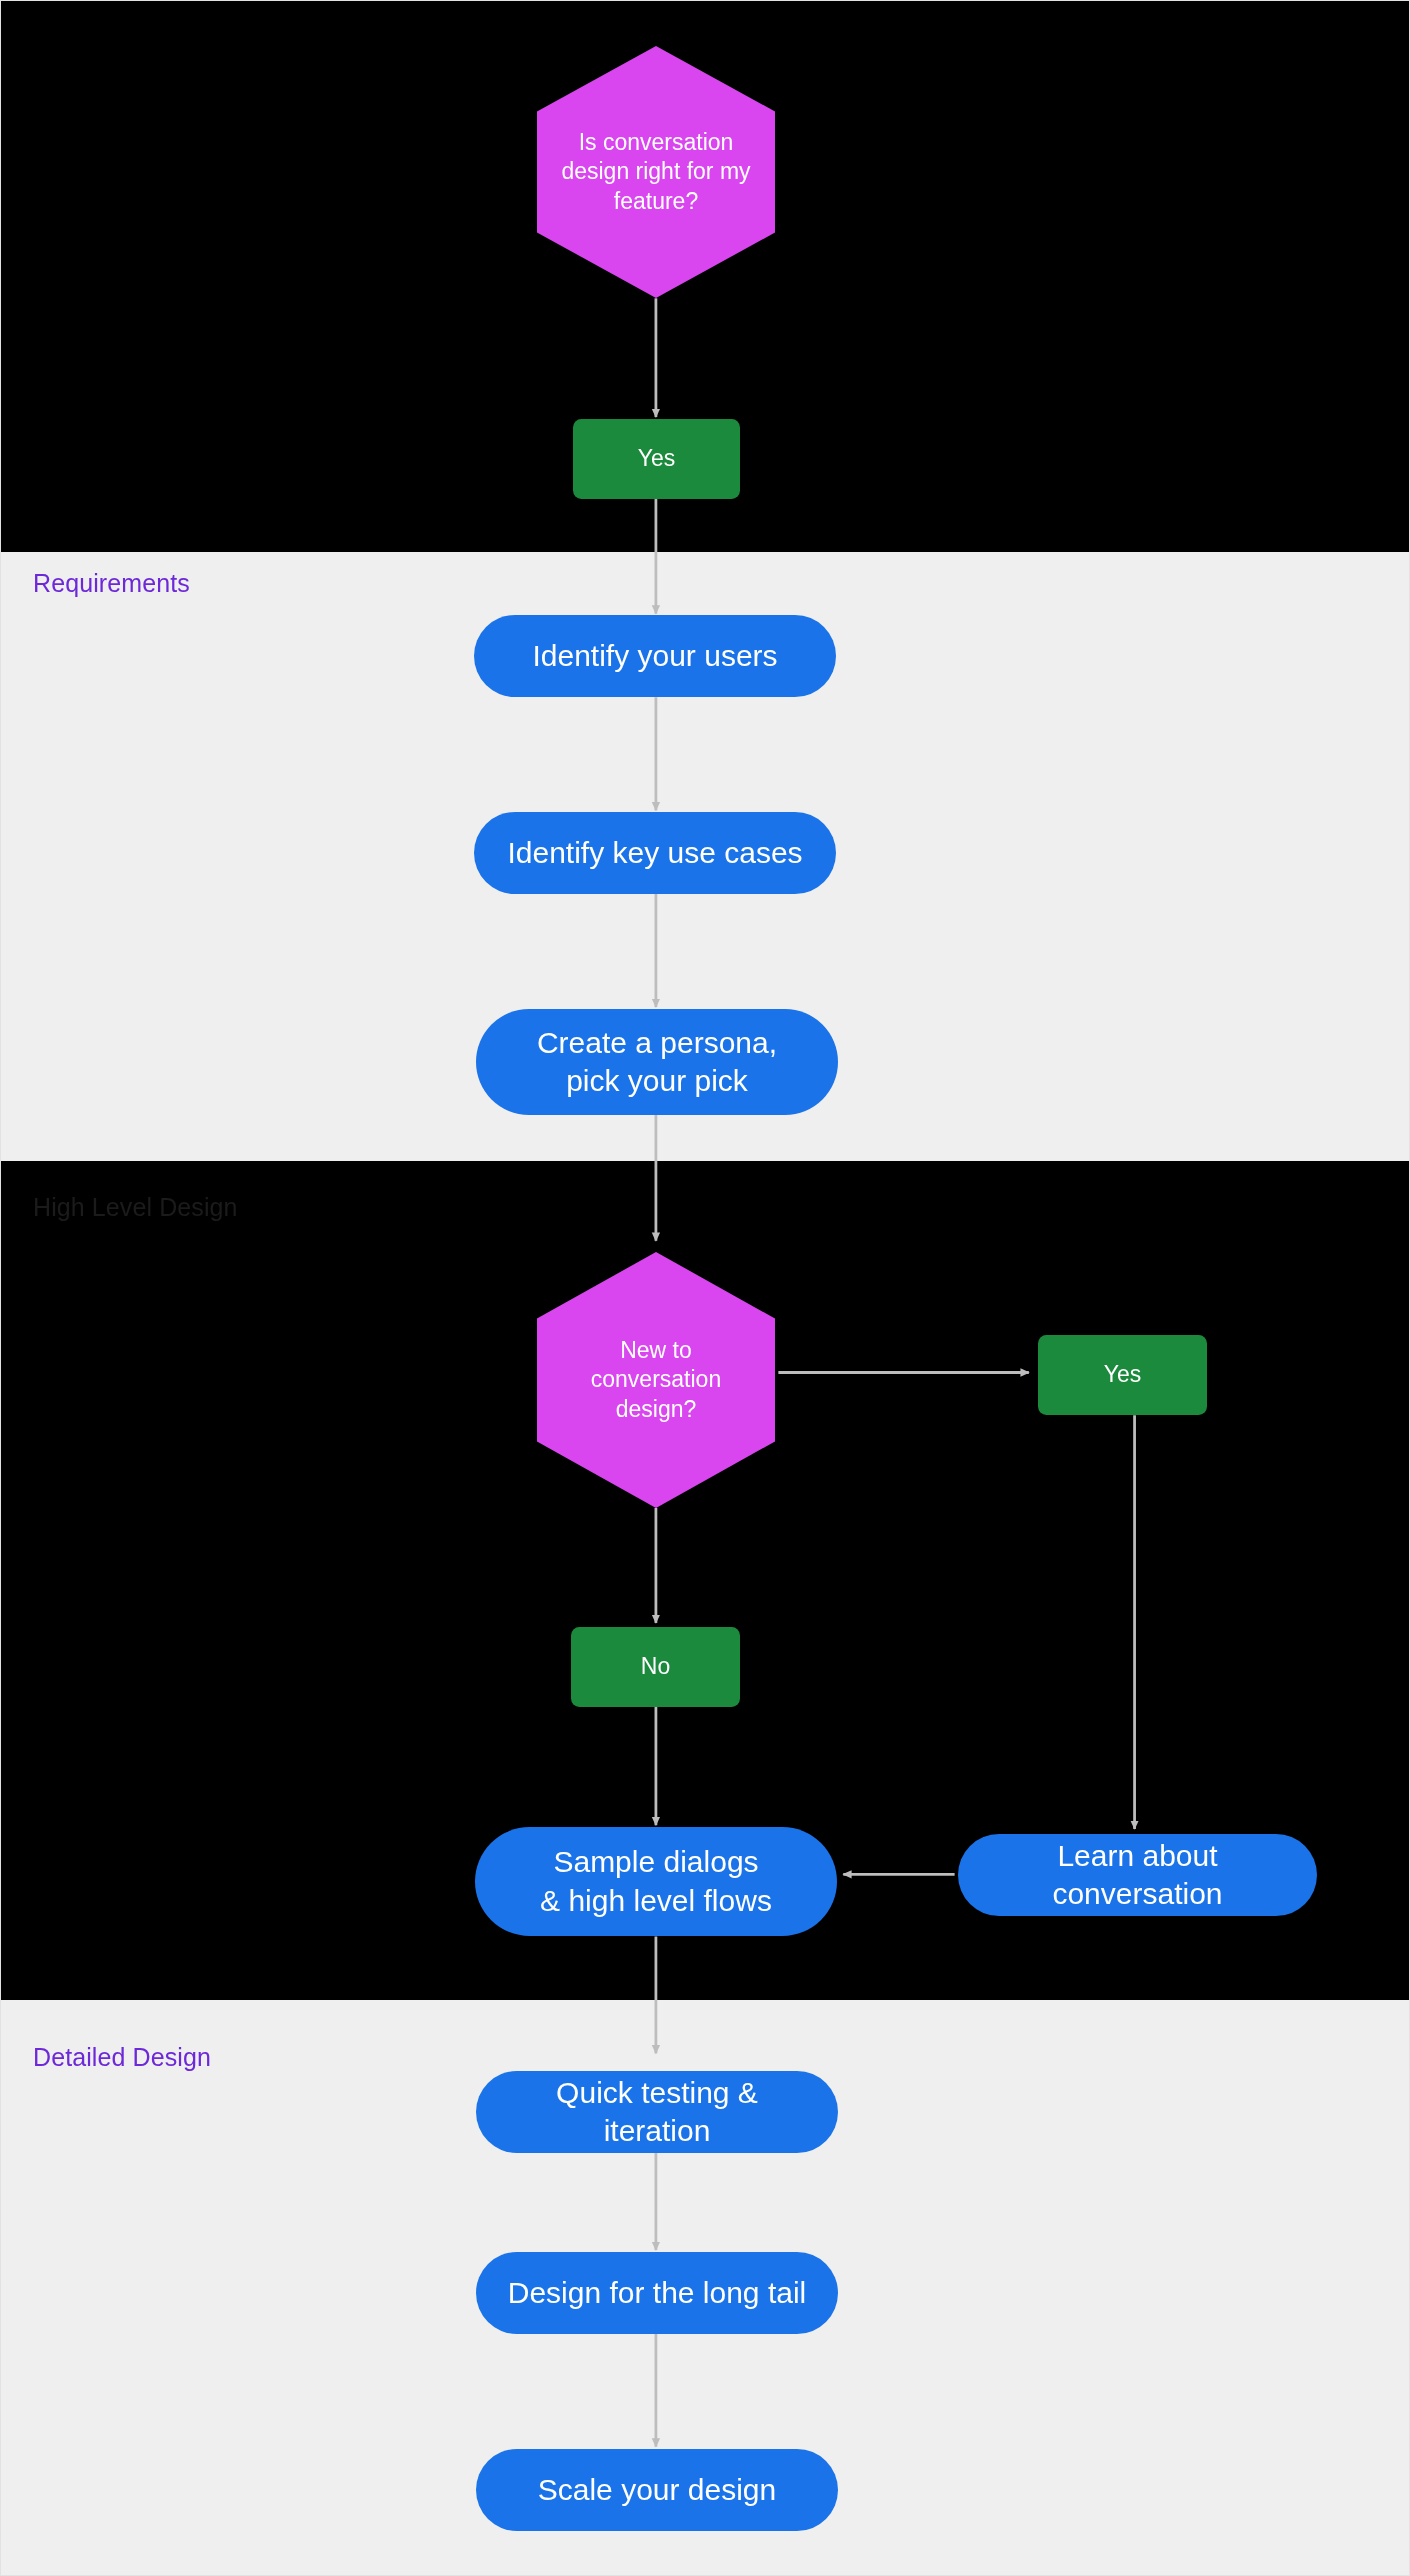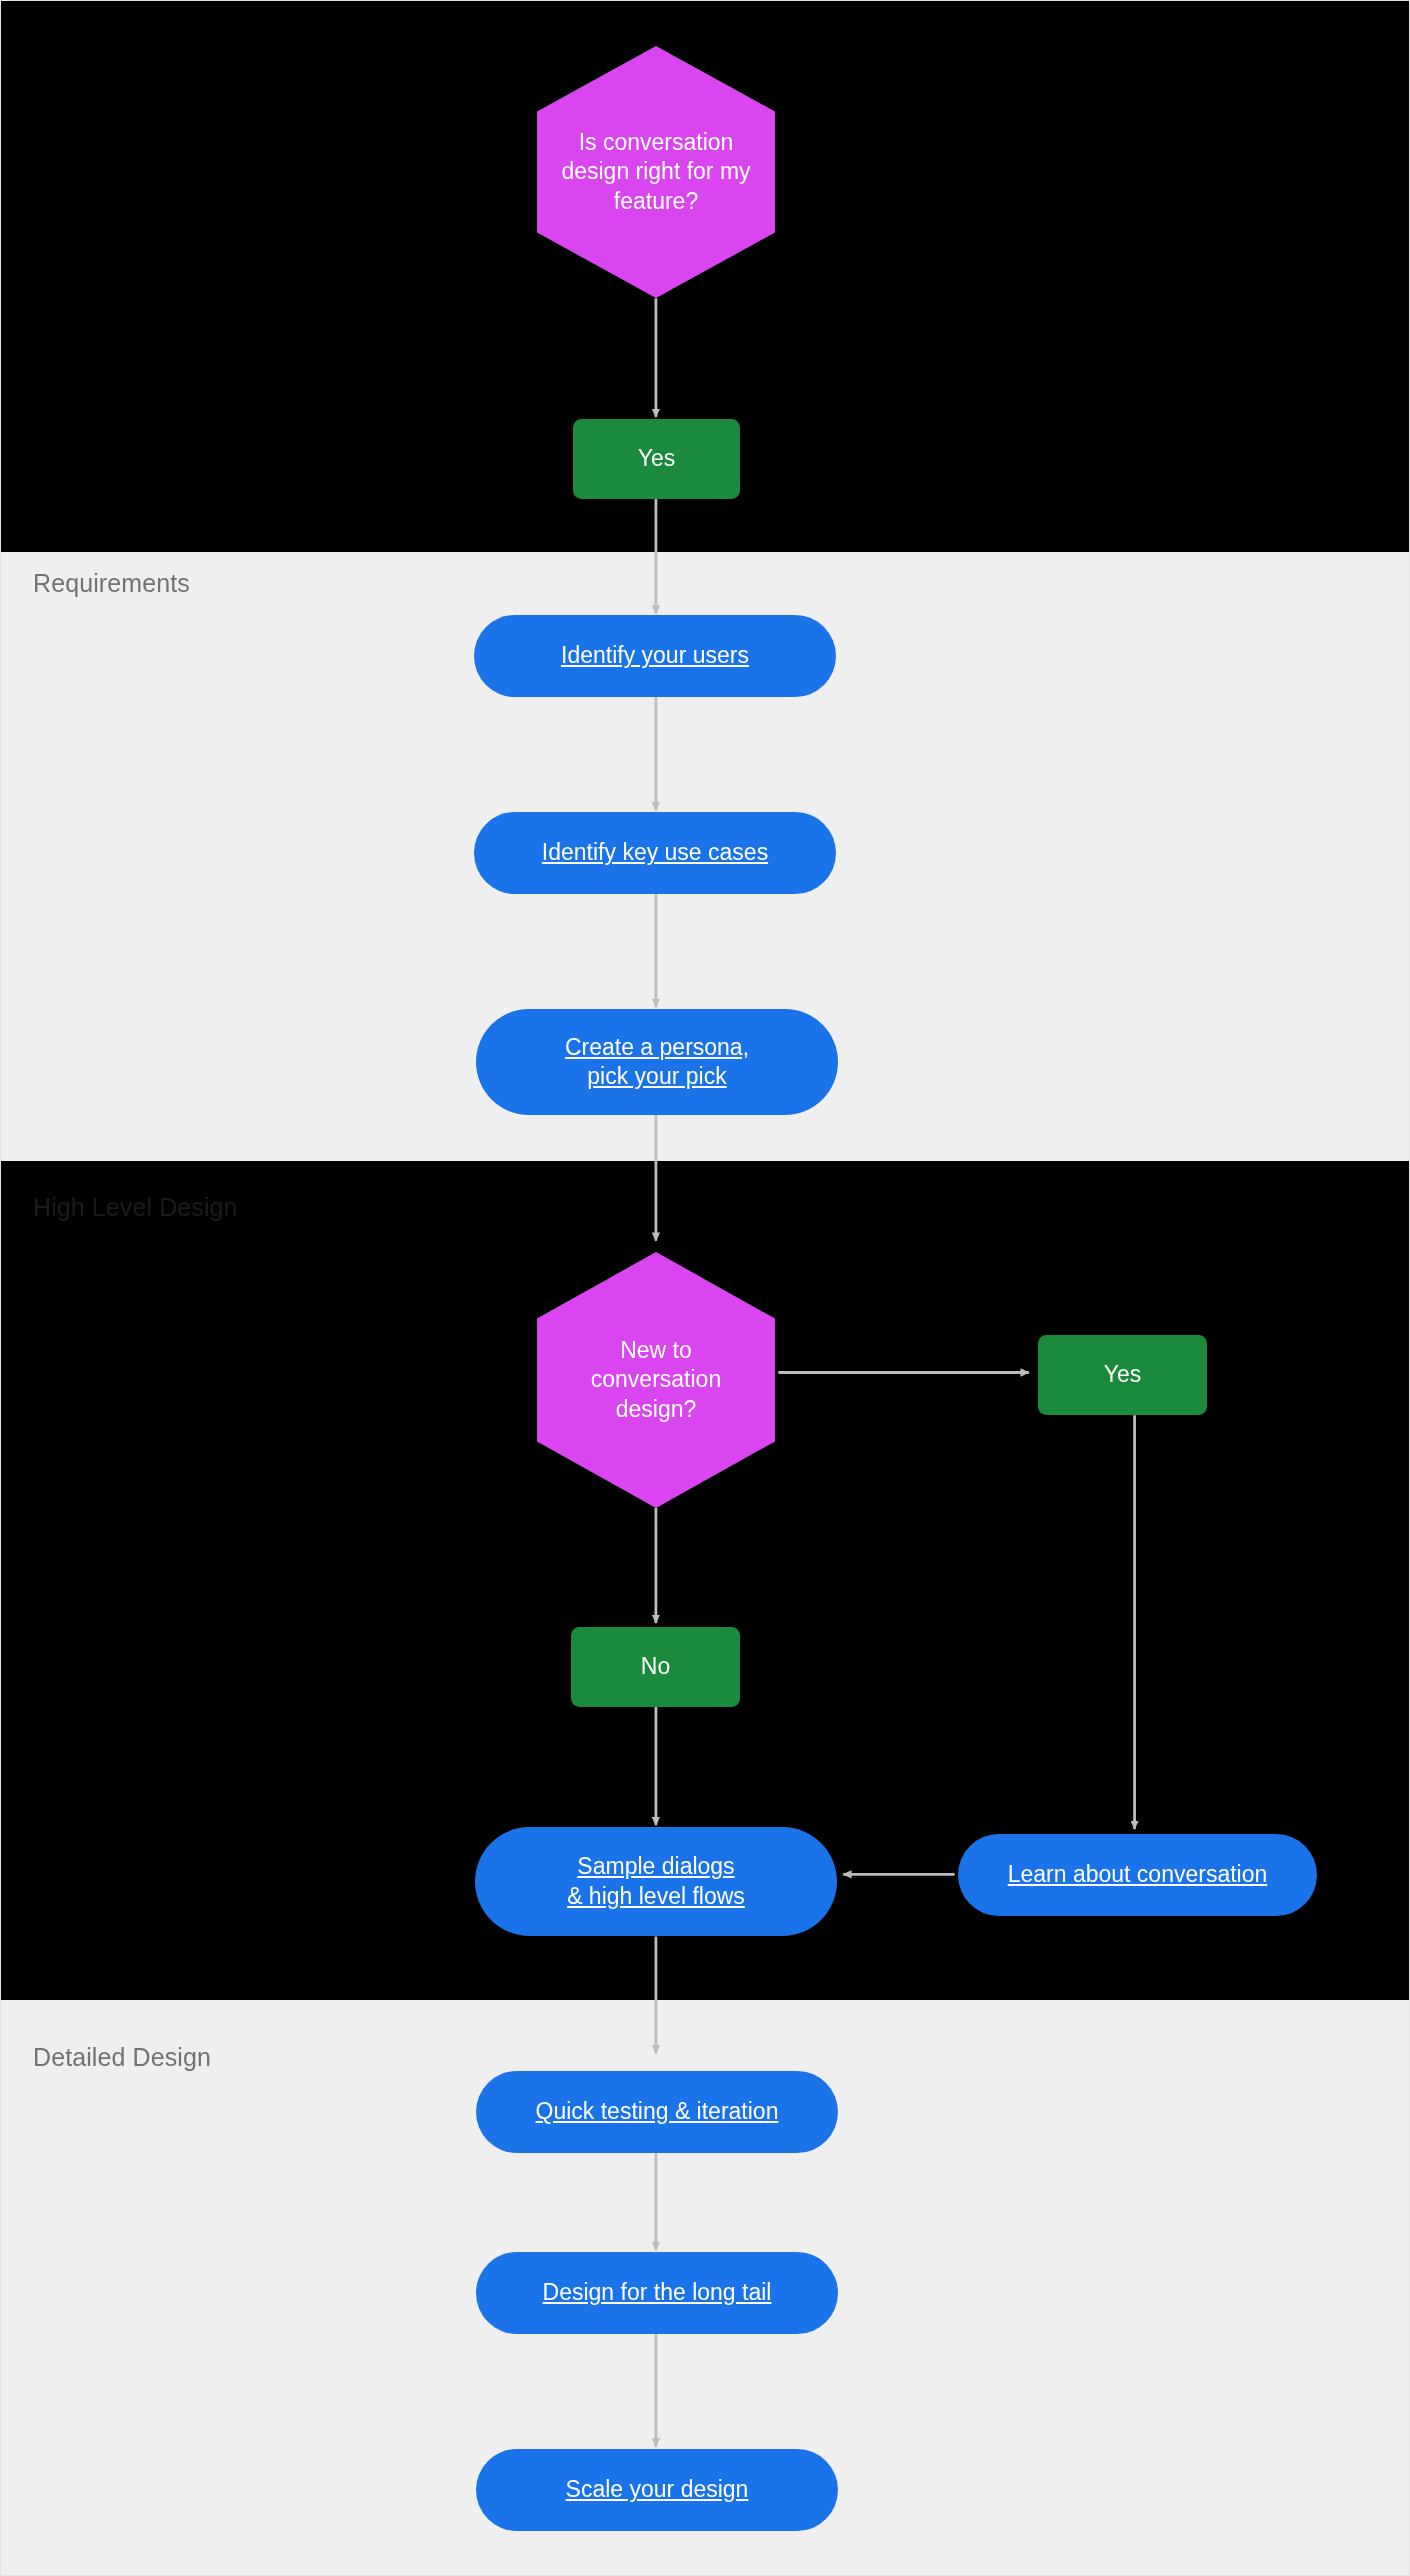--- a/index.html
+++ b/index.html
@@ -26,42 +26,41 @@
     width: 1410px;
   }
   .band-dark { background: #000000; }
   .band-light { background: #efefef; }
 
   .band-label {
     position: absolute;
     left: 32px;
     font-size: 25px;
     letter-spacing: 0.1px;
-    color: #737373;
+    color: #6d28d9;
     white-space: nowrap;
   }
 
   
   .node {
     position: absolute;
     box-sizing: border-box;
     display: flex;
     align-items: center;
     justify-content: center;
     text-align: center;
     color: #ffffff;
     line-height: 1.28;
   }
 
   .node-pill {
     background: #1a73e8;
     border-radius: 186px;
-    font-size: 23px;
+    font-size: 30px;
     padding: 2px 24px;
-    text-decoration: underline;
   }
 
   .node-rect {
     background: #1b8a3c;
     border-radius: 8.4px;
     font-size: 23px;
   }
 
   .node-hex {
     background: #d946ef;

